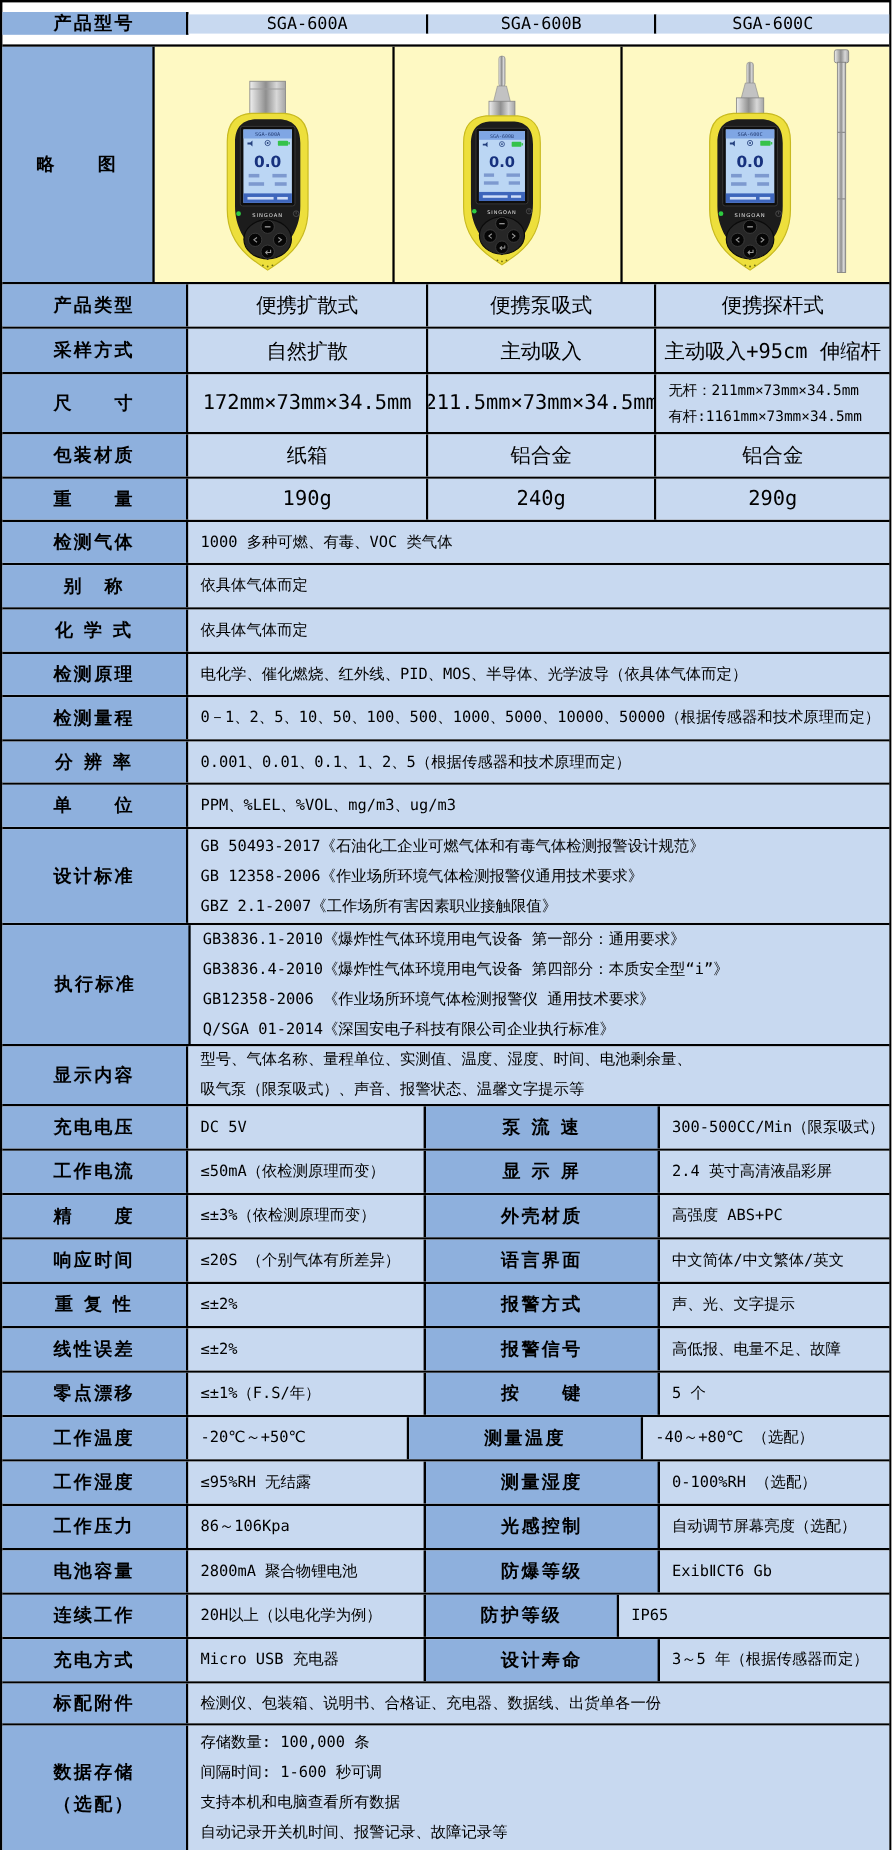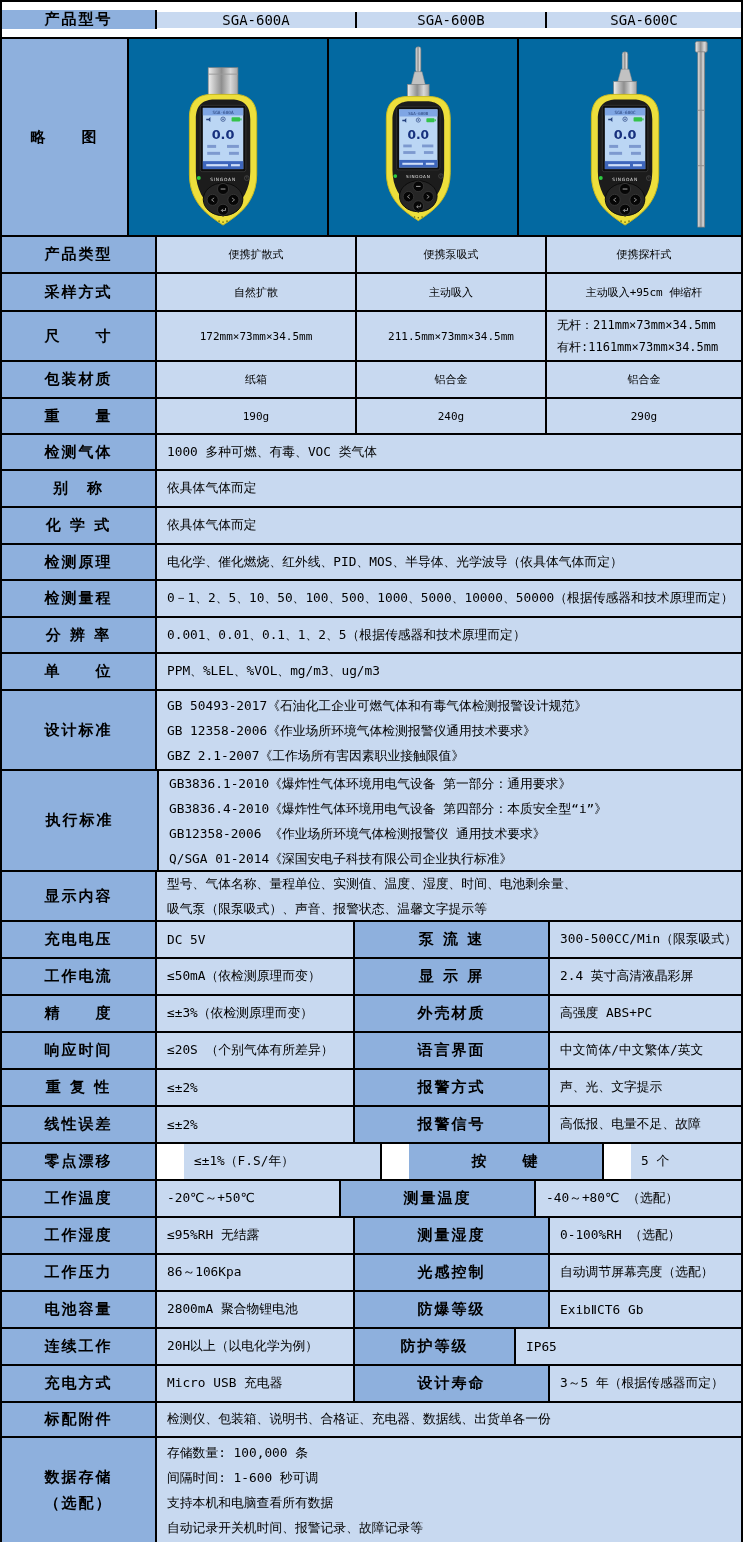--- a/index.html
+++ b/index.html
@@ -3,25 +3,25 @@
 <meta charset="utf-8">
 <style>
   html,body{margin:0;padding:0;background:#fff;}
   body{width:743px;font-family:"DejaVu Sans","Liberation Sans",sans-serif;color:#000;}
   .tbl{width:743px;box-sizing:border-box;border:2px solid #000;}
   .row{display:flex;box-sizing:border-box;border-bottom:2px solid #000;}
   .row:last-child{border-bottom:none;}
   .cell{box-sizing:border-box;border-right:2px solid #000;display:flex;align-items:center;justify-content:center;overflow:hidden;}
   .cell:last-child{border-right:none;flex:1;}
   .hd{background:#8EB0DD;font-weight:bold;font-size:15px;letter-spacing:2px;text-align:center;}
-  .val{background:#C8D9F0;font-size:11px;font-family:"DejaVu Sans Mono","DejaVu Sans",sans-serif;}
+  .val{background:#C8D9F0;font-size:17px;font-family:"DejaVu Sans Mono","DejaVu Sans",sans-serif;}
   .center{text-align:center;justify-content:center;}
   .left{justify-content:flex-start;text-align:left;padding:0 6px 0 10px;font-size:12.8px;white-space:nowrap;}
   .model{font-size:14px;}
-  .imgcell{background:#0369a1;padding:0;}
+  .imgcell{background:#fef9c3;padding:0;}
   .multi{display:flex;flex-direction:column;justify-content:center;align-items:flex-start;}
   .hd.multi{align-items:center;}
   .multi .line{line-height:25px;white-space:nowrap;}
   .hd.multi .line{line-height:26px;}
   .dims{font-size:12px;line-height:22px !important;}
   .storelines .line{line-height:25px;}
 </style>
 </head>
 <body>
 
@@ -302,21 +302,21 @@
       <div class="cell val left" style="width: 198px;">≤±2%</div>
       <div class="cell hd" style="width: 195px;">报警方式</div>
       <div class="cell val left">声、光、文字提示</div>
     </div>
     <div class="row" style="height: 37px;">
       <div class="cell hd" style="width: 155px;">线性误差</div>
       <div class="cell val left" style="width: 198px;">≤±2%</div>
       <div class="cell hd" style="width: 195px;">报警信号</div>
       <div class="cell val left">高低报、电量不足、故障</div>
     </div>
-    <div class="row" style="height: 37px; gap: 27px;">
+    <div class="row" style="height: 37px;">
       <div class="cell hd" style="width: 155px;">零点漂移</div>
       <div class="cell val left" style="width: 198px;">≤±1%（F.S/年）</div>
       <div class="cell hd" style="width: 195px;">按　　键</div>
       <div class="cell val left">5 个</div>
     </div>
     <div class="row" style="height: 37px;">
       <div class="cell hd" style="width: 155px;">工作温度</div>
       <div class="cell val left" style="width: 184px;">-20℃～+50℃</div>
       <div class="cell hd" style="width: 195px;">测量温度</div>
       <div class="cell val left">-40～+80℃ （选配）</div>

